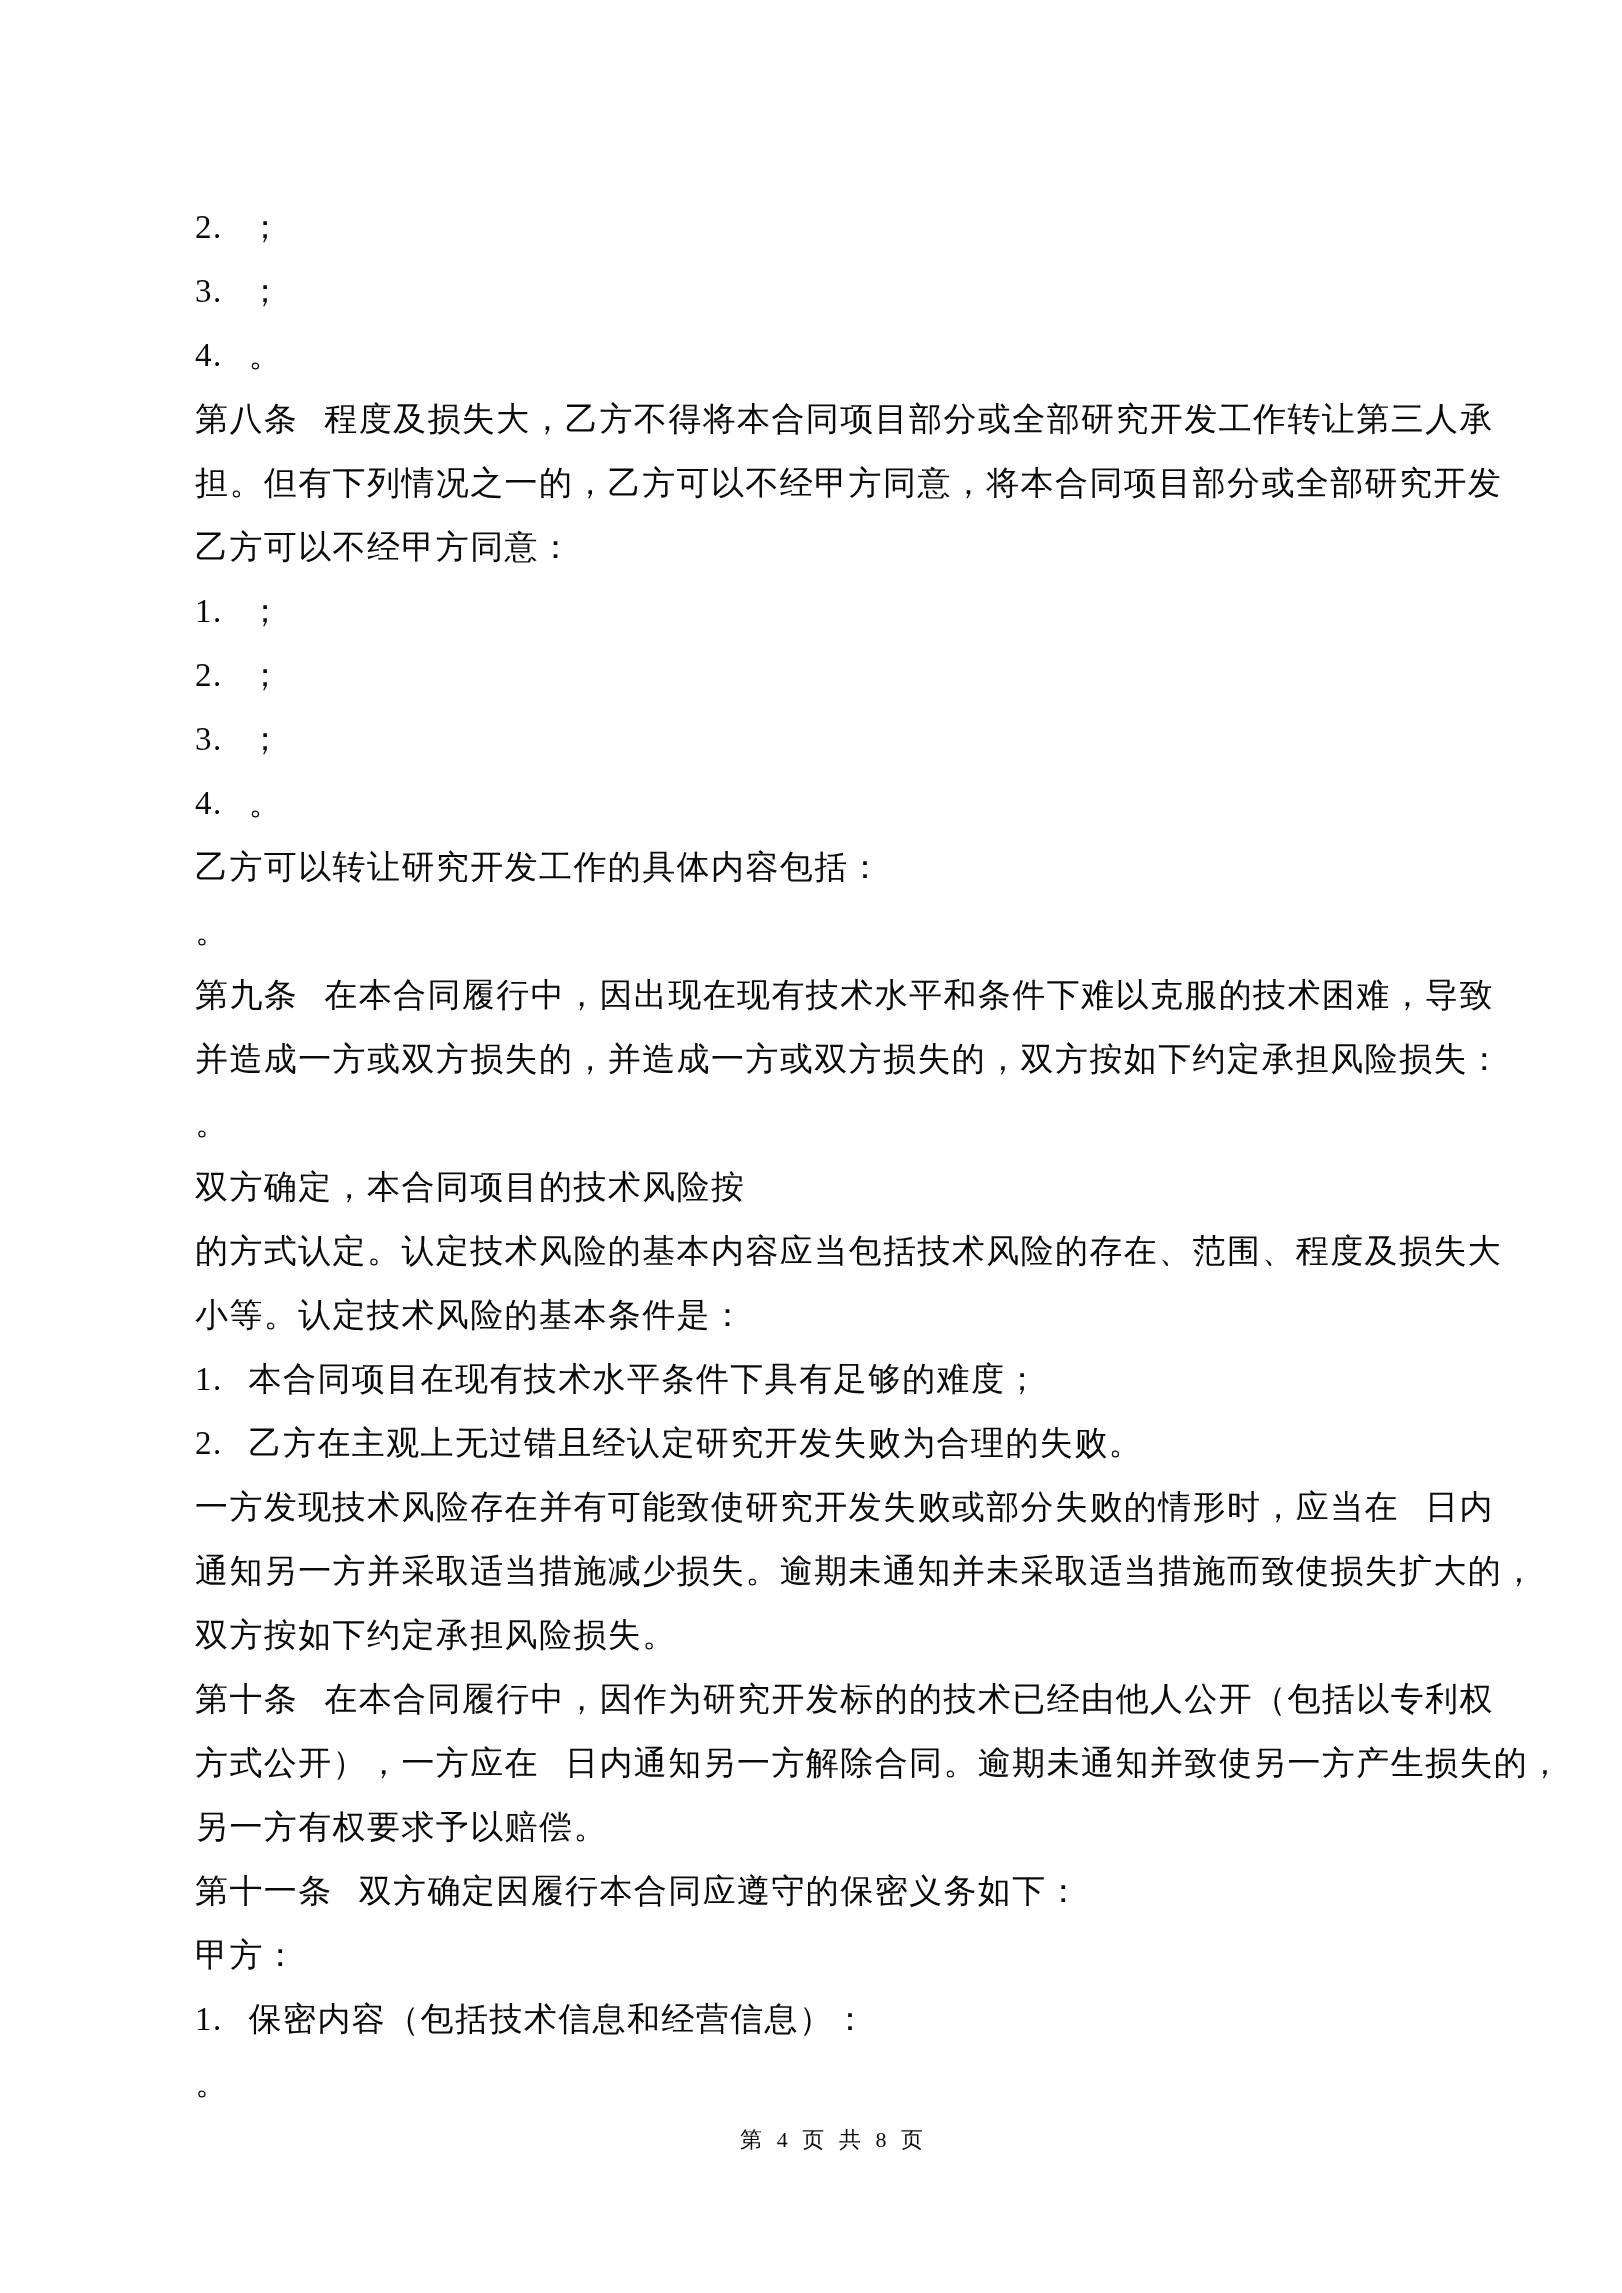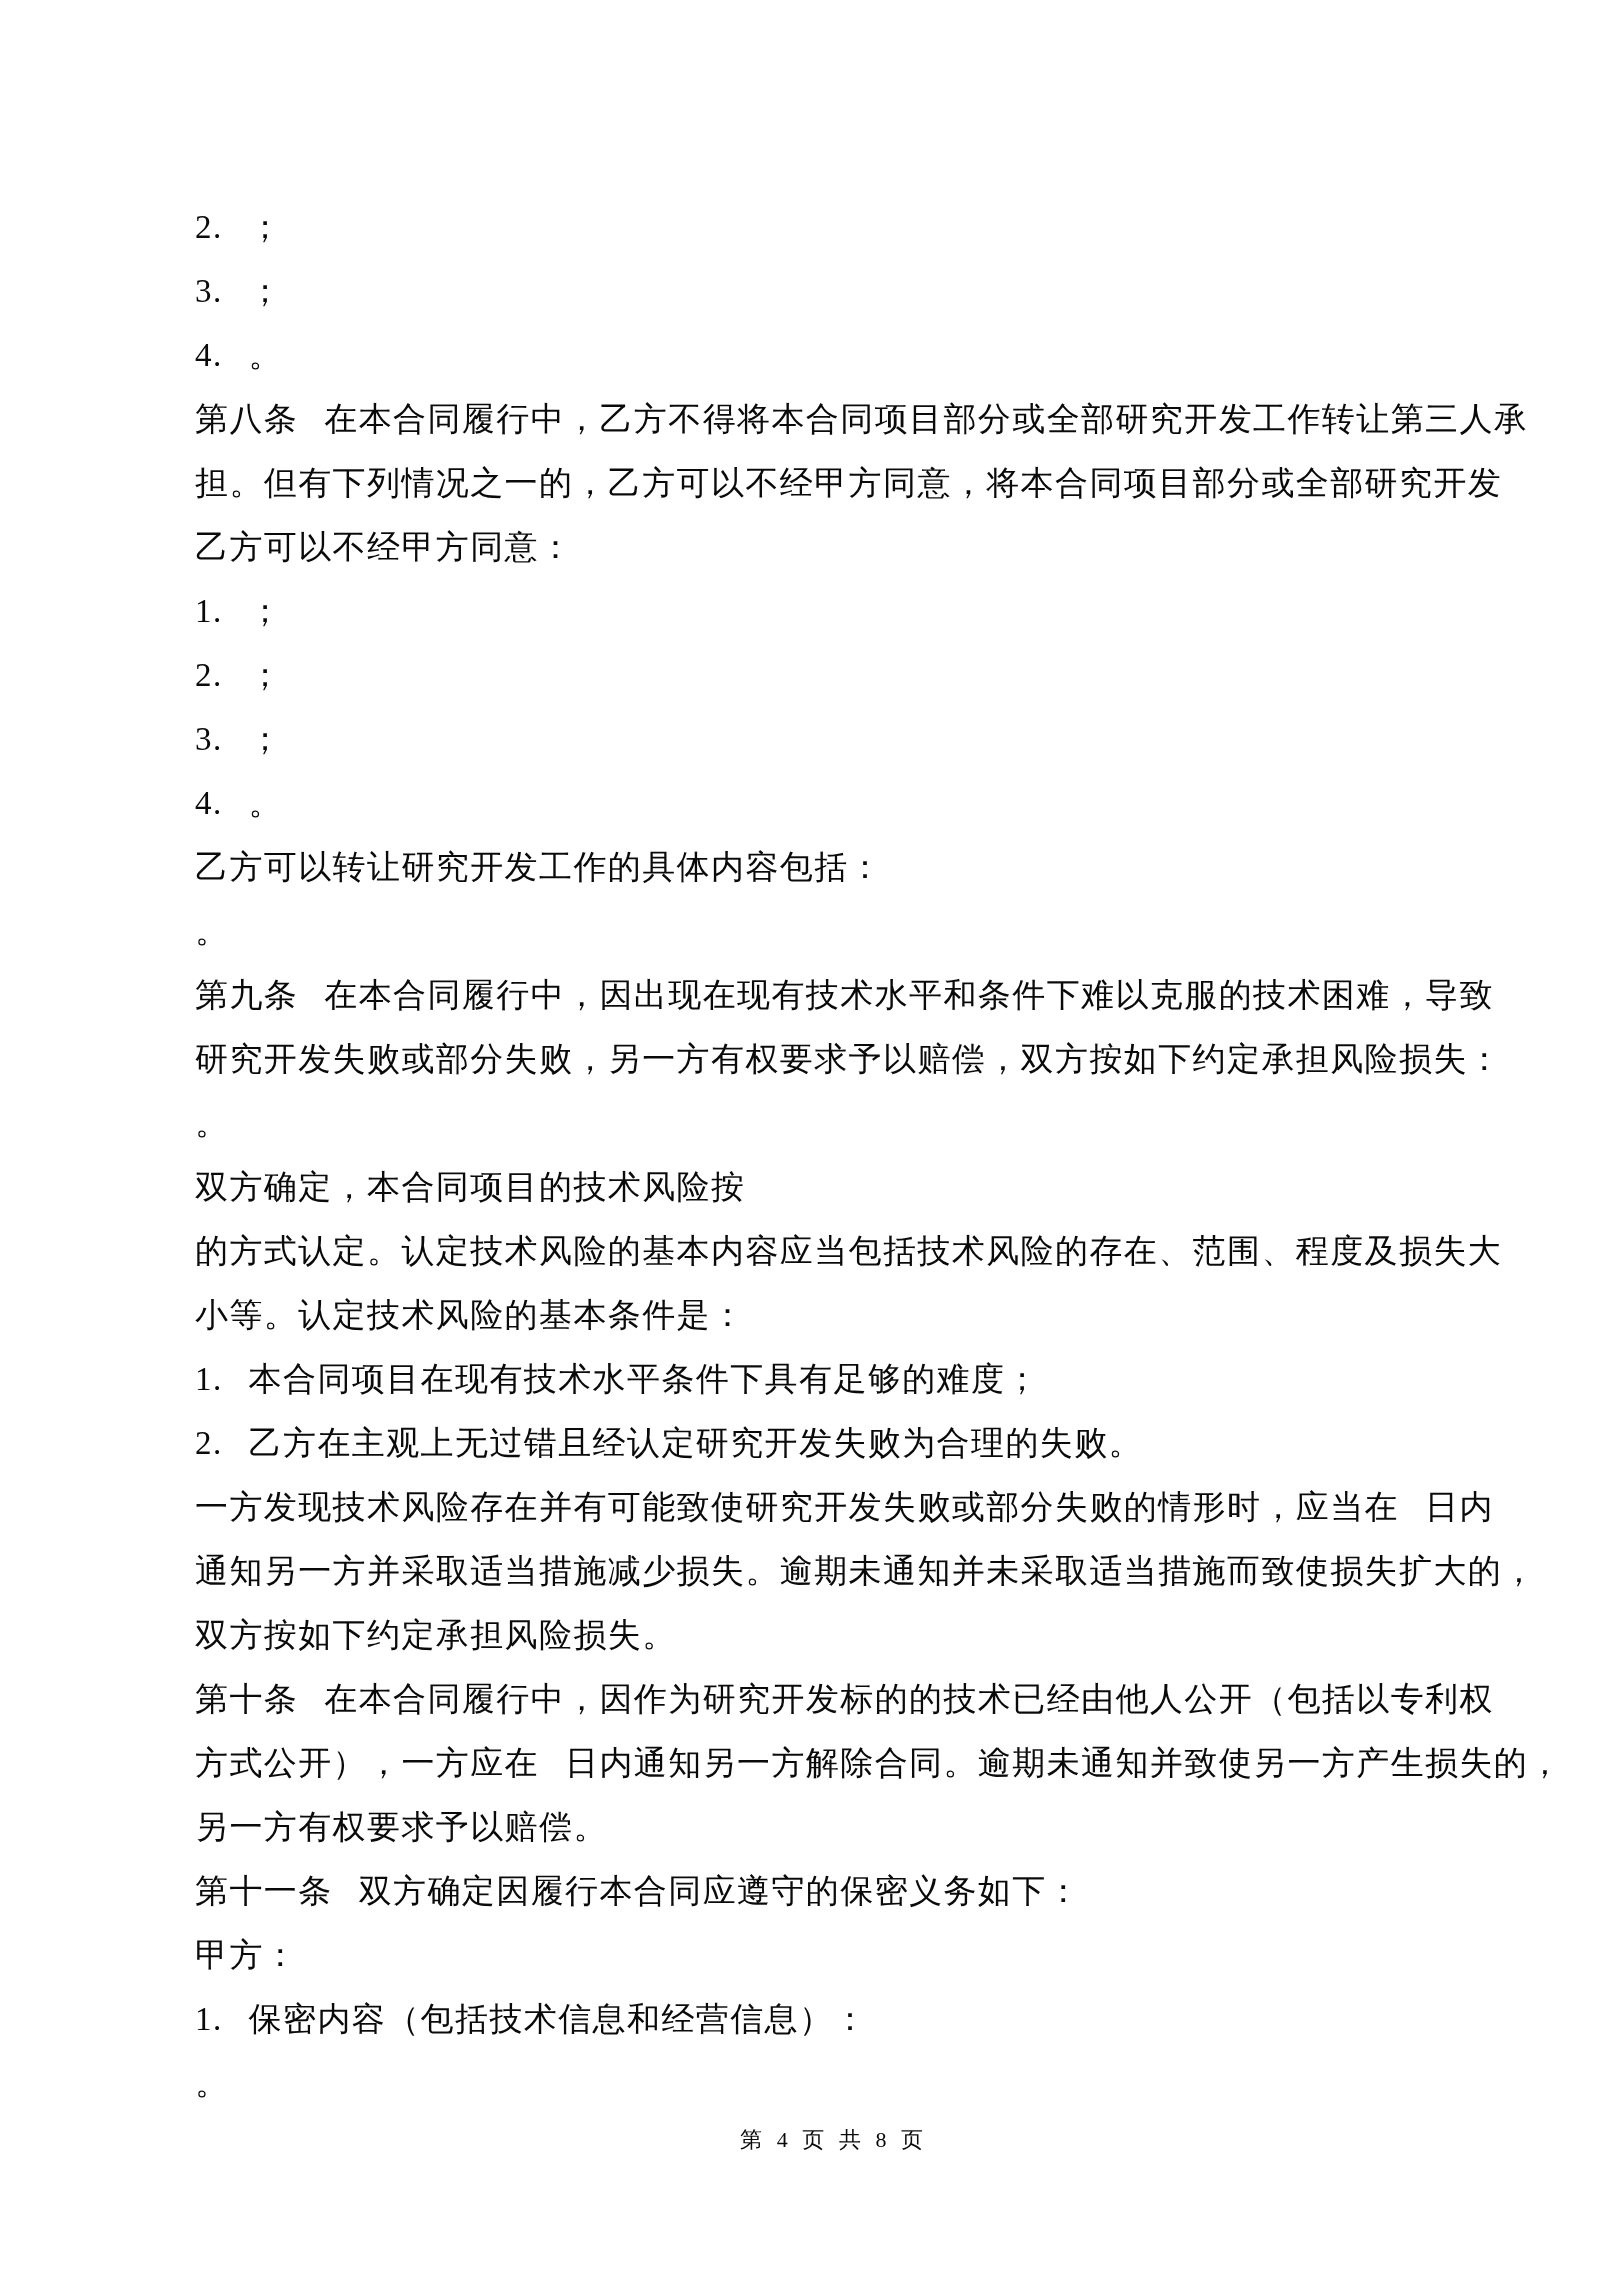--- a/index.html
+++ b/index.html
@@ -47,31 +47,31 @@
   }
 </style>
 </head>
 <body>
 
 <div class="page">
   <div class="content">
     <div class="line">2. ；</div>
     <div class="line">3. ；</div>
     <div class="line">4. 。</div>
-    <div class="line">第八条 在本合同履行中，乙方不得将本合同项目部分或全部研究开发工作转让第三人承</div>
+    <div class="line">第八条 程度及损失大，乙方不得将本合同项目部分或全部研究开发工作转让第三人承</div>
     <div class="line">担。但有下列情况之一的，乙方可以不经甲方同意，将本合同项目部分或全部研究开发</div>
     <div class="line">乙方可以不经甲方同意：</div>
     <div class="line">1. ；</div>
     <div class="line">2. ；</div>
     <div class="line">3. ；</div>
     <div class="line">4. 。</div>
     <div class="line">乙方可以转让研究开发工作的具体内容包括：</div>
     <div class="line">。</div>
     <div class="line">第九条 在本合同履行中，因出现在现有技术水平和条件下难以克服的技术困难，导致</div>
-    <div class="line">研究开发失败或部分失败，另一方有权要求予以赔偿，双方按如下约定承担风险损失：</div>
+    <div class="line">并造成一方或双方损失的，并造成一方或双方损失的，双方按如下约定承担风险损失：</div>
     <div class="line">。</div>
     <div class="line">双方确定，本合同项目的技术风险按</div>
     <div class="line">的方式认定。认定技术风险的基本内容应当包括技术风险的存在、范围、程度及损失大</div>
     <div class="line">小等。认定技术风险的基本条件是：</div>
     <div class="line">1. 本合同项目在现有技术水平条件下具有足够的难度；</div>
     <div class="line">2. 乙方在主观上无过错且经认定研究开发失败为合理的失败。</div>
     <div class="line">一方发现技术风险存在并有可能致使研究开发失败或部分失败的情形时，应当在 日内</div>
     <div class="line">通知另一方并采取适当措施减少损失。逾期未通知并未采取适当措施而致使损失扩大的，</div>
     <div class="line">双方按如下约定承担风险损失。</div>
     <div class="line">第十条 在本合同履行中，因作为研究开发标的的技术已经由他人公开（包括以专利权</div>

